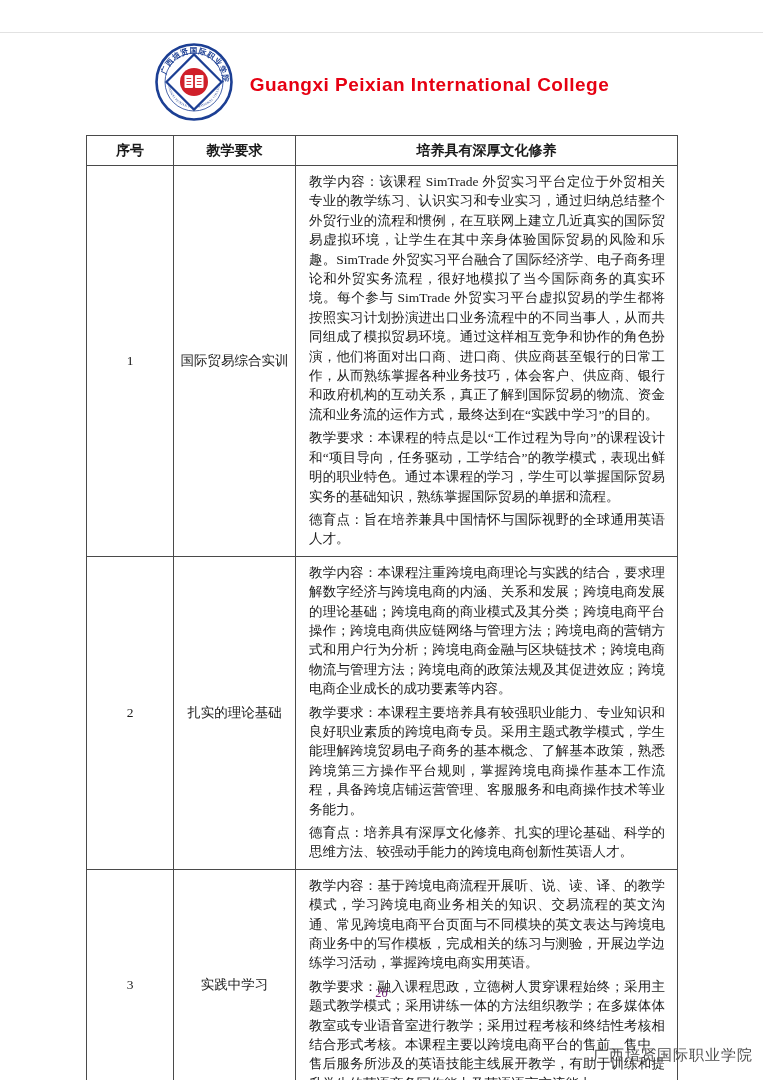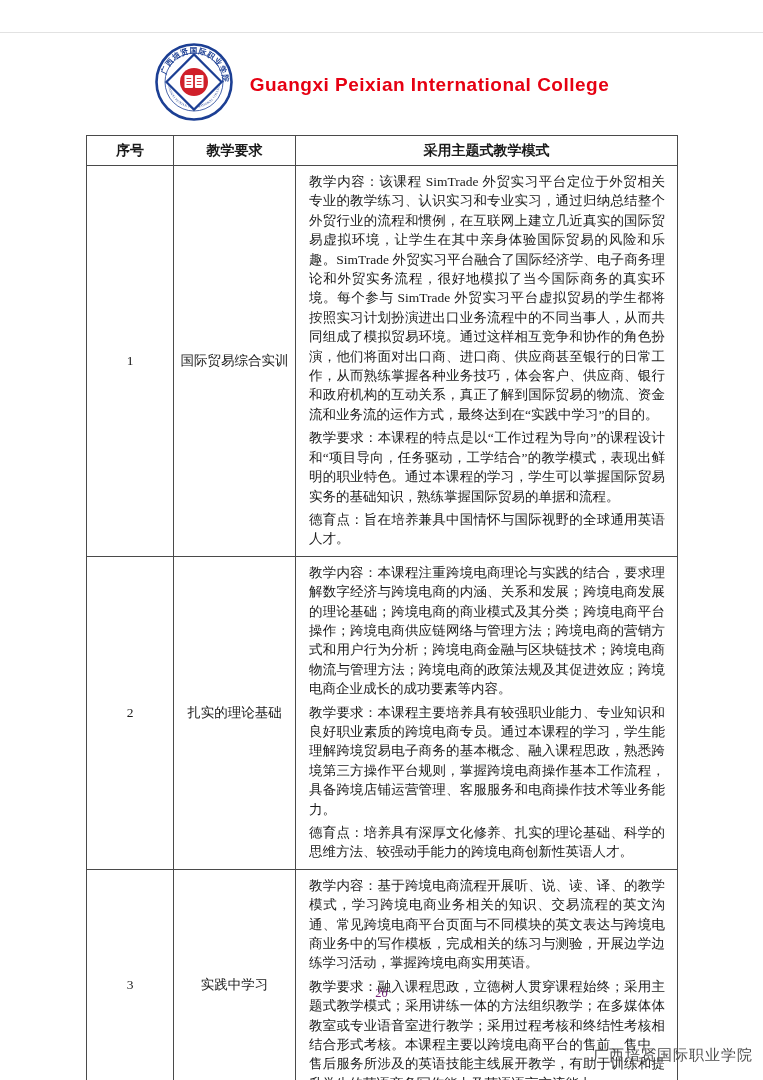--- a/index.html
+++ b/index.html
@@ -112,37 +112,37 @@
   <table class="courses">
     <colgroup>
         <col class="c-no">
         <col class="c-course">
         <col class="c-content">
       </colgroup>
     <tbody>
         <tr class="head-row">
       <th>序号</th>
       <th>教学要求</th>
-      <th>采用主题式教学模式</th>
+      <th>培养具有深厚文化修养</th>
     </tr>
     <tr class="row-1">
       <td class="cell-no">1</td>
       <td class="cell-course">国际贸易综合实训</td>
       <td class="cell-content">
         <p>教学内容：该课程 SimTrade 外贸实习平台定位于外贸相关专业的教学练习、认识实习和专业实习，通过归纳总结整个外贸行业的流程和惯例，在互联网上建立几近真实的国际贸易虚拟环境，让学生在其中亲身体验国际贸易的风险和乐趣。SimTrade 外贸实习平台融合了国际经济学、电子商务理论和外贸实务流程，很好地模拟了当今国际商务的真实环境。每个参与 SimTrade 外贸实习平台虚拟贸易的学生都将按照实习计划扮演进出口业务流程中的不同当事人，从而共同组成了模拟贸易环境。通过这样相互竞争和协作的角色扮演，他们将面对出口商、进口商、供应商甚至银行的日常工作，从而熟练掌握各种业务技巧，体会客户、供应商、银行和政府机构的互动关系，真正了解到国际贸易的物流、资金流和业务流的运作方式，最终达到在“实践中学习”的目的。</p>
         <p>教学要求：本课程的特点是以“工作过程为导向”的课程设计和“项目导向，任务驱动，工学结合”的教学模式，表现出鲜明的职业特色。通过本课程的学习，学生可以掌握国际贸易实务的基础知识，熟练掌握国际贸易的单据和流程。</p>
         <p>德育点：旨在培养兼具中国情怀与国际视野的全球通用英语人才。</p>
       </td>
     </tr>
     <tr class="row-2">
       <td class="cell-no">2</td>
       <td class="cell-course">扎实的理论基础</td>
       <td class="cell-content">
         <p>教学内容：本课程注重跨境电商理论与实践的结合，要求理解数字经济与跨境电商的内涵、关系和发展；跨境电商发展的理论基础；跨境电商的商业模式及其分类；跨境电商平台操作；跨境电商供应链网络与管理方法；跨境电商的营销方式和用户行为分析；跨境电商金融与区块链技术；跨境电商物流与管理方法；跨境电商的政策法规及其促进效应；跨境电商企业成长的成功要素等内容。</p>
-        <p>教学要求：本课程主要培养具有较强职业能力、专业知识和良好职业素质的跨境电商专员。通过本课程的学习，学生能理解跨境贸易电子商务的基本概念、融入课程思政，熟悉跨境第三方操作平台规则，掌握跨境电商操作基本工作流程，具备跨境店铺运营管理、客服服务和电商操作技术等业务能力。</p>
+        <p>教学要求：本课程主要培养具有较强职业能力、专业知识和良好职业素质的跨境电商专员。采用主题式教学模式，学生能理解跨境贸易电子商务的基本概念、了解基本政策，熟悉跨境第三方操作平台规则，掌握跨境电商操作基本工作流程，具备跨境店铺运营管理、客服服务和电商操作技术等业务能力。</p>
         <p>德育点：培养具有深厚文化修养、扎实的理论基础、科学的思维方法、较强动手能力的跨境电商创新性英语人才。</p>
       </td>
     </tr>
     <tr class="row-3">
       <td class="cell-no">3</td>
       <td class="cell-course">实践中学习</td>
       <td class="cell-content">
         <p>教学内容：基于跨境电商流程开展听、说、读、译、的教学模式，学习跨境电商业务相关的知识、交易流程的英文沟通、常见跨境电商平台页面与不同模块的英文表达与跨境电商业务中的写作模板，完成相关的练习与测验，开展边学边练学习活动，掌握跨境电商实用英语。</p>
         <p>教学要求：融入课程思政，立德树人贯穿课程始终；采用主题式教学模式；采用讲练一体的方法组织教学；在多媒体体教室或专业语音室进行教学；采用过程考核和终结性考核相结合形式考核。本课程主要以跨境电商平台的售前、售中、售后服务所涉及的英语技能主线展开教学，有助于训练和提升学生的英语商务写作能力及英语语言交流能力。</p>
       </td>

